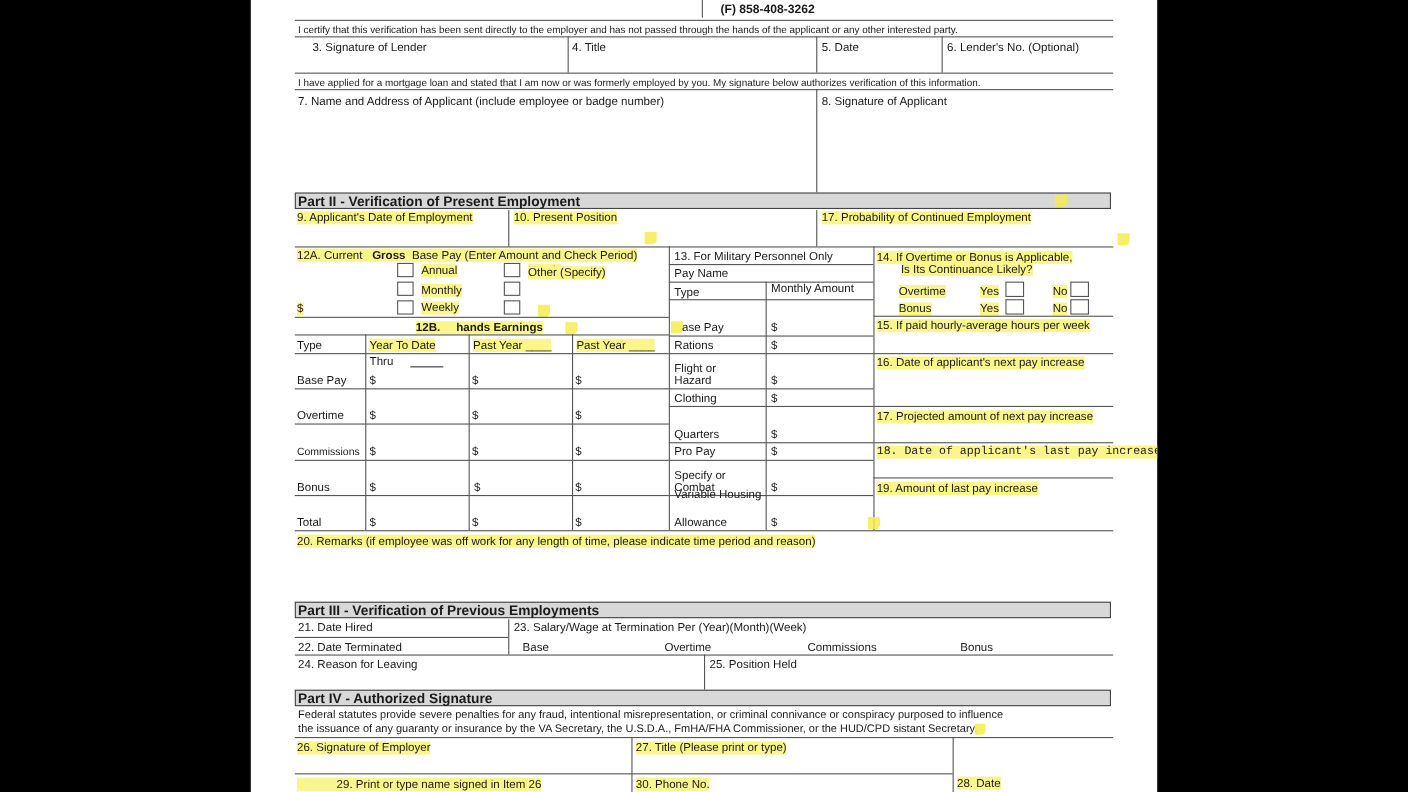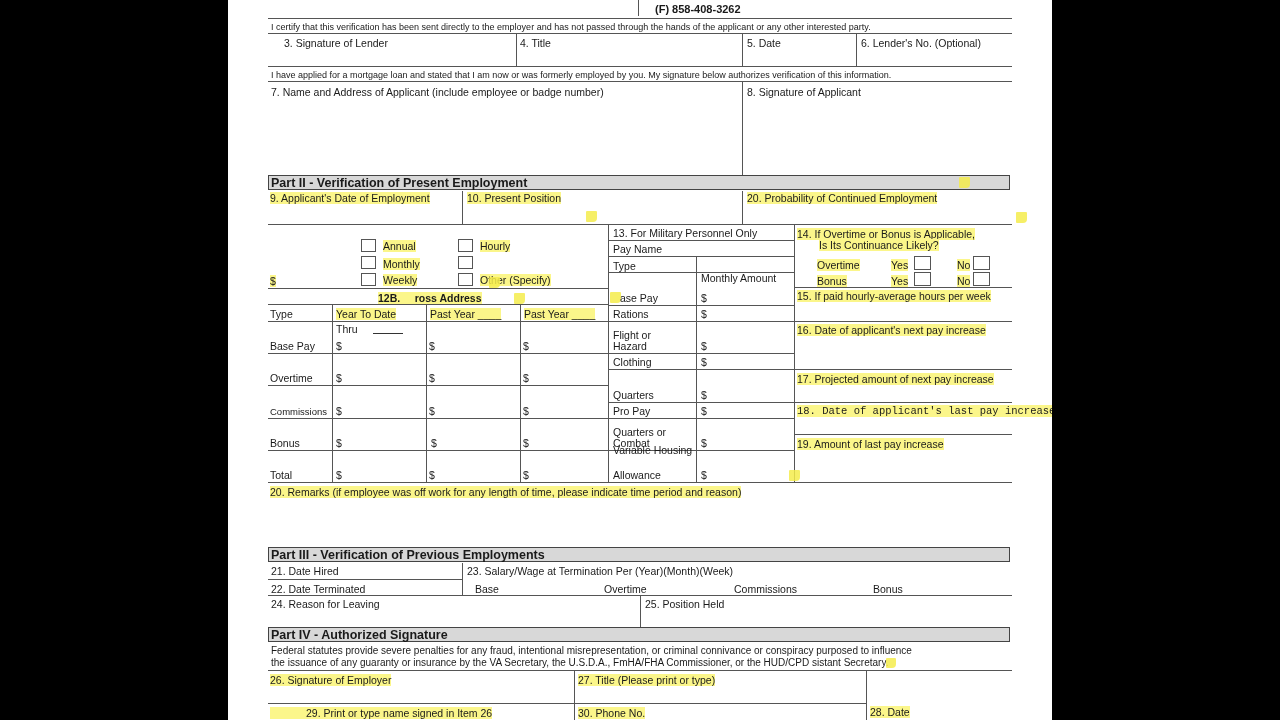--- a/index.html
+++ b/index.html
@@ -46,43 +46,46 @@
   <div class="t" style="left:519px;top:86px;">8.  Signature  of  Applicant</div>
 
   <div class="part" style="top:175px;">Part II - Verification of Present Employment</div>
   <div class="note" style="left:731px;top:177px;"></div>
 
   <div class="t hl" style="left:42px;top:192px;">9.  Applicant's  Date  of  Employment</div>
   <div class="vline" style="left:234px;top:191px;height:33px;"></div>
   <div class="t hl" style="left:239px;top:192px;">10. Present Position</div>
   <div class="note" style="left:358px;top:211px;"></div>
   <div class="vline" style="left:514px;top:191px;height:33px;"></div>
-  <div class="t hl" style="left:519px;top:192px;">20.  Probability  of  Continued  Employment</div>
+  <div class="t hl" style="left:519px;top:192px;">17.  Probability  of  Continued  Employment</div>
   <div class="note" style="left:788px;top:212px;"></div>
 
   <div class="hline" style="left:40px;top:224px;width:744px;"></div>
 
+  <div class="t hl" style="left:42px;top:226px;">
+    <span>12A. Current</span>&nbsp;&nbsp;&nbsp;<span class="bold">Gross</span>&nbsp;&nbsp;<span>Base Pay (Enter Amount and Check Period)</span>
+  </div>
   <div class="cb" style="left:133px;top:239px;"></div>
   <div class="t hl" style="left:155px;top:240px;">Annual</div>
   <div class="cb" style="left:133px;top:256px;"></div>
   <div class="t hl" style="left:155px;top:258px;">Monthly</div>
   <div class="cb" style="left:133px;top:273px;"></div>
   <div class="t hl" style="left:155px;top:274px;">Weekly</div>
   <div class="cb" style="left:230px;top:239px;"></div>
   <div class="t hl" style="left:252px;top:240px;">Hourly</div>
   <div class="cb" style="left:230px;top:256px;"></div>
-  <div class="t hl" style="left:252px;top:274px;">Other (Specify)</div>
+  <div class="t hl" style="left:252px;top:242px;">Other (Specify)</div>
   <div class="cb" style="left:230px;top:273px;"></div>
   <div class="note" style="left:261px;top:277px;"></div>
   <div class="t hl" style="left:42px;top:275px;">$</div>
 
   <div class="hline" style="left:40px;top:288px;width:340px;"></div>
 
   <div class="t bold hl" style="left:150px;top:292px;font-size:10.5px;">
-    <span>12B.</span>&nbsp;&nbsp;&nbsp;&nbsp;&nbsp;<span>ross Address</span>
+    <span>12B.</span>&nbsp;&nbsp;&nbsp;&nbsp;&nbsp;<span>hands Earnings</span>
   </div>
   <div class="note" style="left:286px;top:293px;"></div>
   <div class="hline" style="left:40px;top:304px;width:340px;"></div>
 
   <div class="t" style="left:42px;top:308px;">Type</div>
   <div class="t hl" style="left:108px;top:308px;">Year To Date</div>
   <div class="t hl" style="left:202px;top:308px;">Past Year ____</div>
   <div class="t hl" style="left:296px;top:308px;">Past Year ____</div>
   <div class="hline" style="left:40px;top:321px;width:340px;"></div>
 
@@ -121,21 +124,21 @@
   <div class="t" style="left:42px;top:469px;">Total</div>
   <div class="t" style="left:108px;top:469px;">$</div>
   <div class="t" style="left:201px;top:469px;">$</div>
   <div class="t" style="left:295px;top:469px;">$</div>
 
   <div class="t" style="left:385px;top:227px;">13.  For  Military  Personnel  Only</div>
   <div class="hline" style="left:380px;top:240px;width:186px;"></div>
   <div class="t" style="left:385px;top:243px;">Pay Name</div>
   <div class="hline" style="left:380px;top:256px;width:186px;"></div>
   <div class="t" style="left:385px;top:260px;">Type</div>
-  <div class="t" style="left:473px;top:272px;">Monthly Amount</div>
+  <div class="t" style="left:473px;top:256px;">Monthly Amount</div>
   <div class="hline" style="left:380px;top:272px;width:186px;"></div>
   <div class="vline" style="left:468px;top:256px;height:226px;"></div>
   <div class="vline" style="left:566px;top:224px;height:258px;"></div>
 
   <div class="note" style="left:382px;top:292px;"></div>
   <div class="t" style="left:392px;top:292px;">ase Pay</div>
   <div class="t" style="left:473px;top:292px;">$</div>
   <div class="hline" style="left:380px;top:305px;width:186px;"></div>
 
   <div class="t" style="left:385px;top:308px;">Rations</div>
@@ -152,21 +155,21 @@
   <div class="hline" style="left:380px;top:369px;width:186px;"></div>
 
   <div class="t" style="left:385px;top:389px;">Quarters</div>
   <div class="t" style="left:473px;top:389px;">$</div>
   <div class="hline" style="left:380px;top:402px;width:186px;"></div>
 
   <div class="t" style="left:385px;top:405px;">Pro Pay</div>
   <div class="t" style="left:473px;top:405px;">$</div>
   <div class="hline" style="left:380px;top:418px;width:186px;"></div>
 
-  <div class="t" style="left:385px;top:426px;">Quarters or</div>
+  <div class="t" style="left:385px;top:426px;">Specify or</div>
   <div class="t" style="left:385px;top:437px;">Combat</div>
   <div class="t" style="left:473px;top:437px;">$</div>
   <div class="hline" style="left:380px;top:450px;width:186px;"></div>
 
   <div class="t" style="left:385px;top:444px;">Variable Housing</div>
   <div class="t" style="left:385px;top:469px;">Allowance</div>
   <div class="t" style="left:473px;top:469px;">$</div>
   <div class="note" style="left:561px;top:470px;"></div>
 
   <div class="t hl" style="left:569px;top:228px;">14.  If  Overtime  or  Bonus  is  Applicable,</div>

